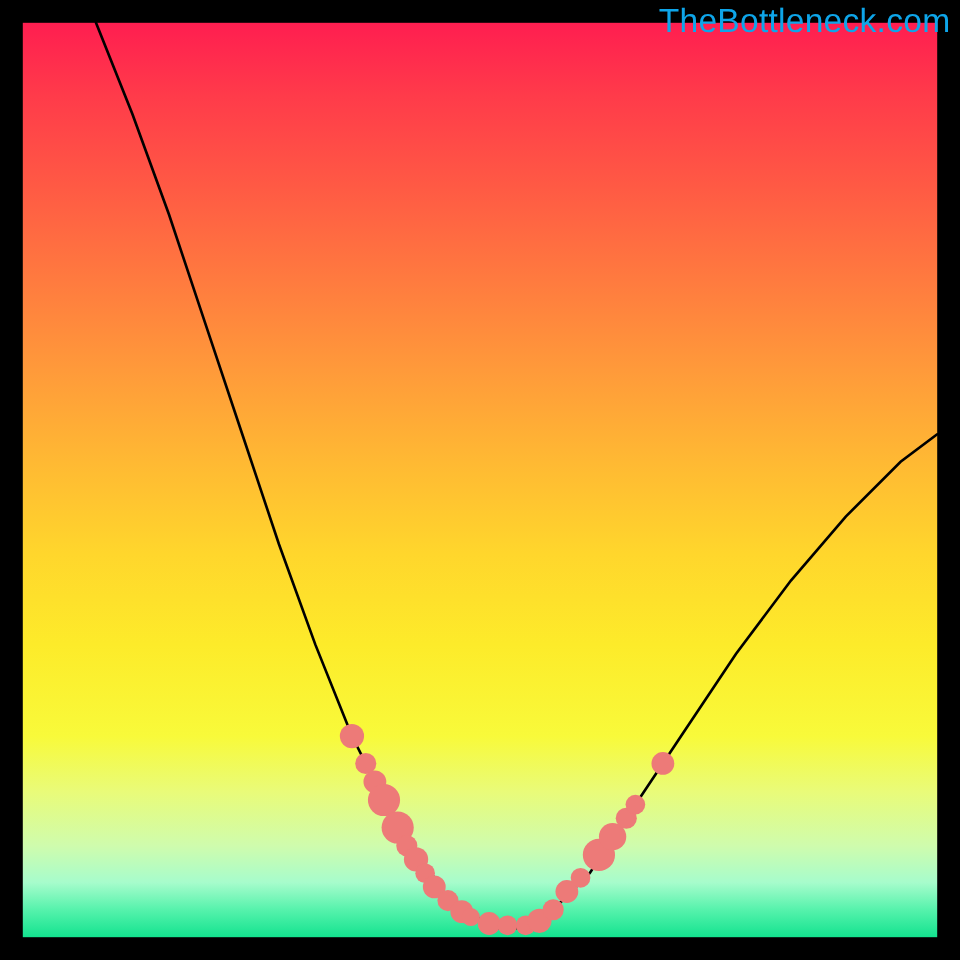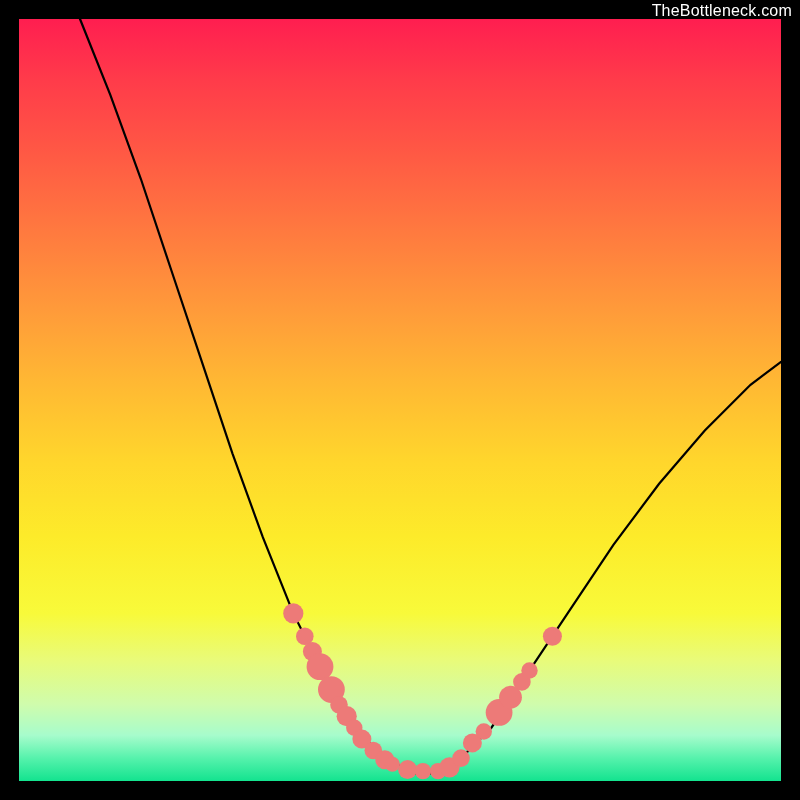--- a/index.html
+++ b/index.html
@@ -31,22 +31,22 @@
       #cffcad 90%,
       #a7fccc 94%,
       #56f2ac 97%,
       #13e38f 100%
     );
   }
   .watermark {
     position: absolute;
     top: 2px;
     right: 8px;
-    color: #ffffff;
-    font-size: 16px;
+    color: #0ea5e9;
+    font-size: 28px;
     font-weight: 500;
     letter-spacing: 0.2px;
     user-select: none;
   }
   svg.curve {
     position: absolute;
     left: 0;
     top: 0;
     width: 762px;
     height: 762px;

